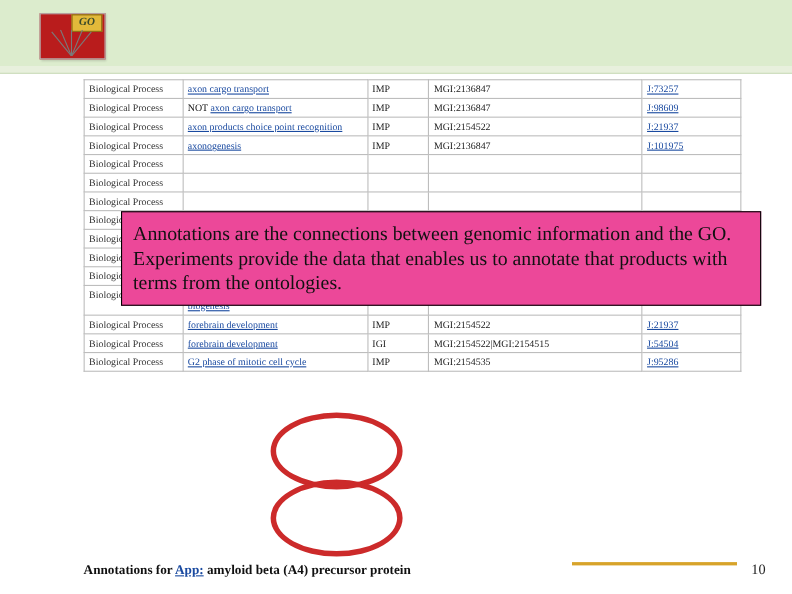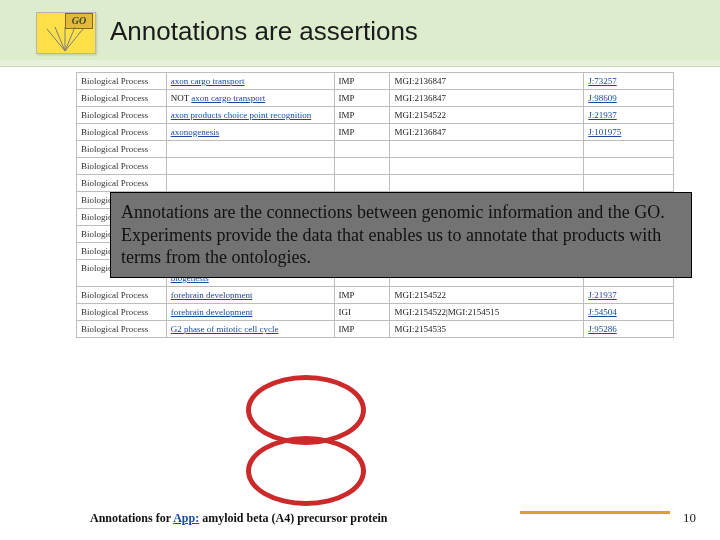--- a/index.html
+++ b/index.html
@@ -1,58 +1,57 @@
 <!DOCTYPE html>
 <html><head>
 <meta charset="utf-8">
 <style>
   html,body{margin:0;padding:0;width:720px;height:540px;background:#fff;font-family:Verdana,Arial,sans-serif;overflow:hidden}
   .slide{position:relative;width:720px;height:540px}
   .banner{position:absolute;left:0;top:0;width:720px;height:66px;background:#dceccd;border-bottom:1px solid #c7d8b6}
   .banner-bar{position:absolute;left:0;top:60px;width:720px;height:6px;background:#e8f0dd}
-  .logo{position:absolute;left:36px;top:12px;width:58px;height:40px;background:#fde047;border:1px solid #b6b6b6;box-shadow:1px 1px 2px rgba(0,0,0,.15)}
+  .logo{position:absolute;left:36px;top:12px;width:58px;height:40px;background:#b91c1c;border:1px solid #b6b6b6;box-shadow:1px 1px 2px rgba(0,0,0,.15)}
   .logo-txt{position:absolute;left:28px;top:0;width:26px;height:14px;background:#e2b93a;border:1px solid #8a6a10;color:#3a4a2a;font:italic bold 10px/14px Verdana;text-align:center}
   .logo-fan{position:absolute;left:6px;top:14px;width:44px;height:24px}
   .title{position:absolute;left:110px;top:16px;font:400 26px Verdana,Arial,sans-serif;color:#1b1b1b}
   .table{position:absolute;left:76px;top:72px;width:598px;border-collapse:collapse;font:9px Verdana;color:#222}
   .table td{border:1px solid #bdbdbd;padding:3px 4px;vertical-align:top;background:#fff}
   .table td.cat{width:60px;color:#333}
   .table td.term{width:120px}
   .table td.term a, .table td.ref a{color:#1a4aa0;}
   .table td.ev{width:34px}
   .table td.evid{width:140px}
   .table td.ref{width:60px}
   .not{font-weight:400;color:#111}
-  .callout{position:absolute;left:110px;top:192px;width:560px;background:#737373;border:1px solid #000;padding:8px 10px;font:18px Verdana;line-height:1.25;color:#111}
+  .callout{position:absolute;left:110px;top:192px;width:560px;background:#ec4899;border:1px solid #000;padding:8px 10px;font:18px Verdana;line-height:1.25;color:#111}
   .callout b{font-weight:400}
   .circle{position:absolute;width:110px;height:60px;border:5px solid #cc2a2a;border-radius:50%}
   .footer-line{position:absolute;left:520px;bottom:26px;width:150px;height:3px;background:#d7a32a}
   .pagenum{position:absolute;right:24px;bottom:14px;font:13px Verdana;color:#222}
-  .caption{position:absolute;left:90px;bottom:14px;font:700 12px Verdana;color:#111}
+  .caption{position:absolute;left:76px;bottom:14px;font:700 12px Verdana;color:#111}
   .caption a{color:#1a4aa0;text-decoration:underline}
 </style>
 </head>
 <body>
 <div class="slide">
 
   <div class="banner"></div>
   <div class="banner-bar"></div>
   <div class="logo">
     <div class="logo-txt">GO</div>
     <svg class="logo-fan" viewBox="0 0 44 24">
       <g stroke="#7a7a7a" stroke-width="1" fill="none">
         <line x1="22" y1="24" x2="4" y2="2"></line>
           <line x1="22" y1="24" x2="12" y2="0"></line>
         <line x1="22" y1="24" x2="22" y2="0"></line>
           <line x1="22" y1="24" x2="32" y2="0"></line>
         <line x1="22" y1="24" x2="40" y2="2"></line>
       </g>
     </svg>
   </div>
-  <div class="title">Annotations are assertions</div>
 
   <table class="table">
       <tbody id="tbody">
         <tr>
           <td class="cat">Biological Process</td>
           <td class="term"><a href="#">axon cargo transport</a></td>
           <td class="ev">IMP</td>
           <td class="evid">MGI:2136847</td>
           <td class="ref"><a href="#">J:73257</a></td>
         </tr>

